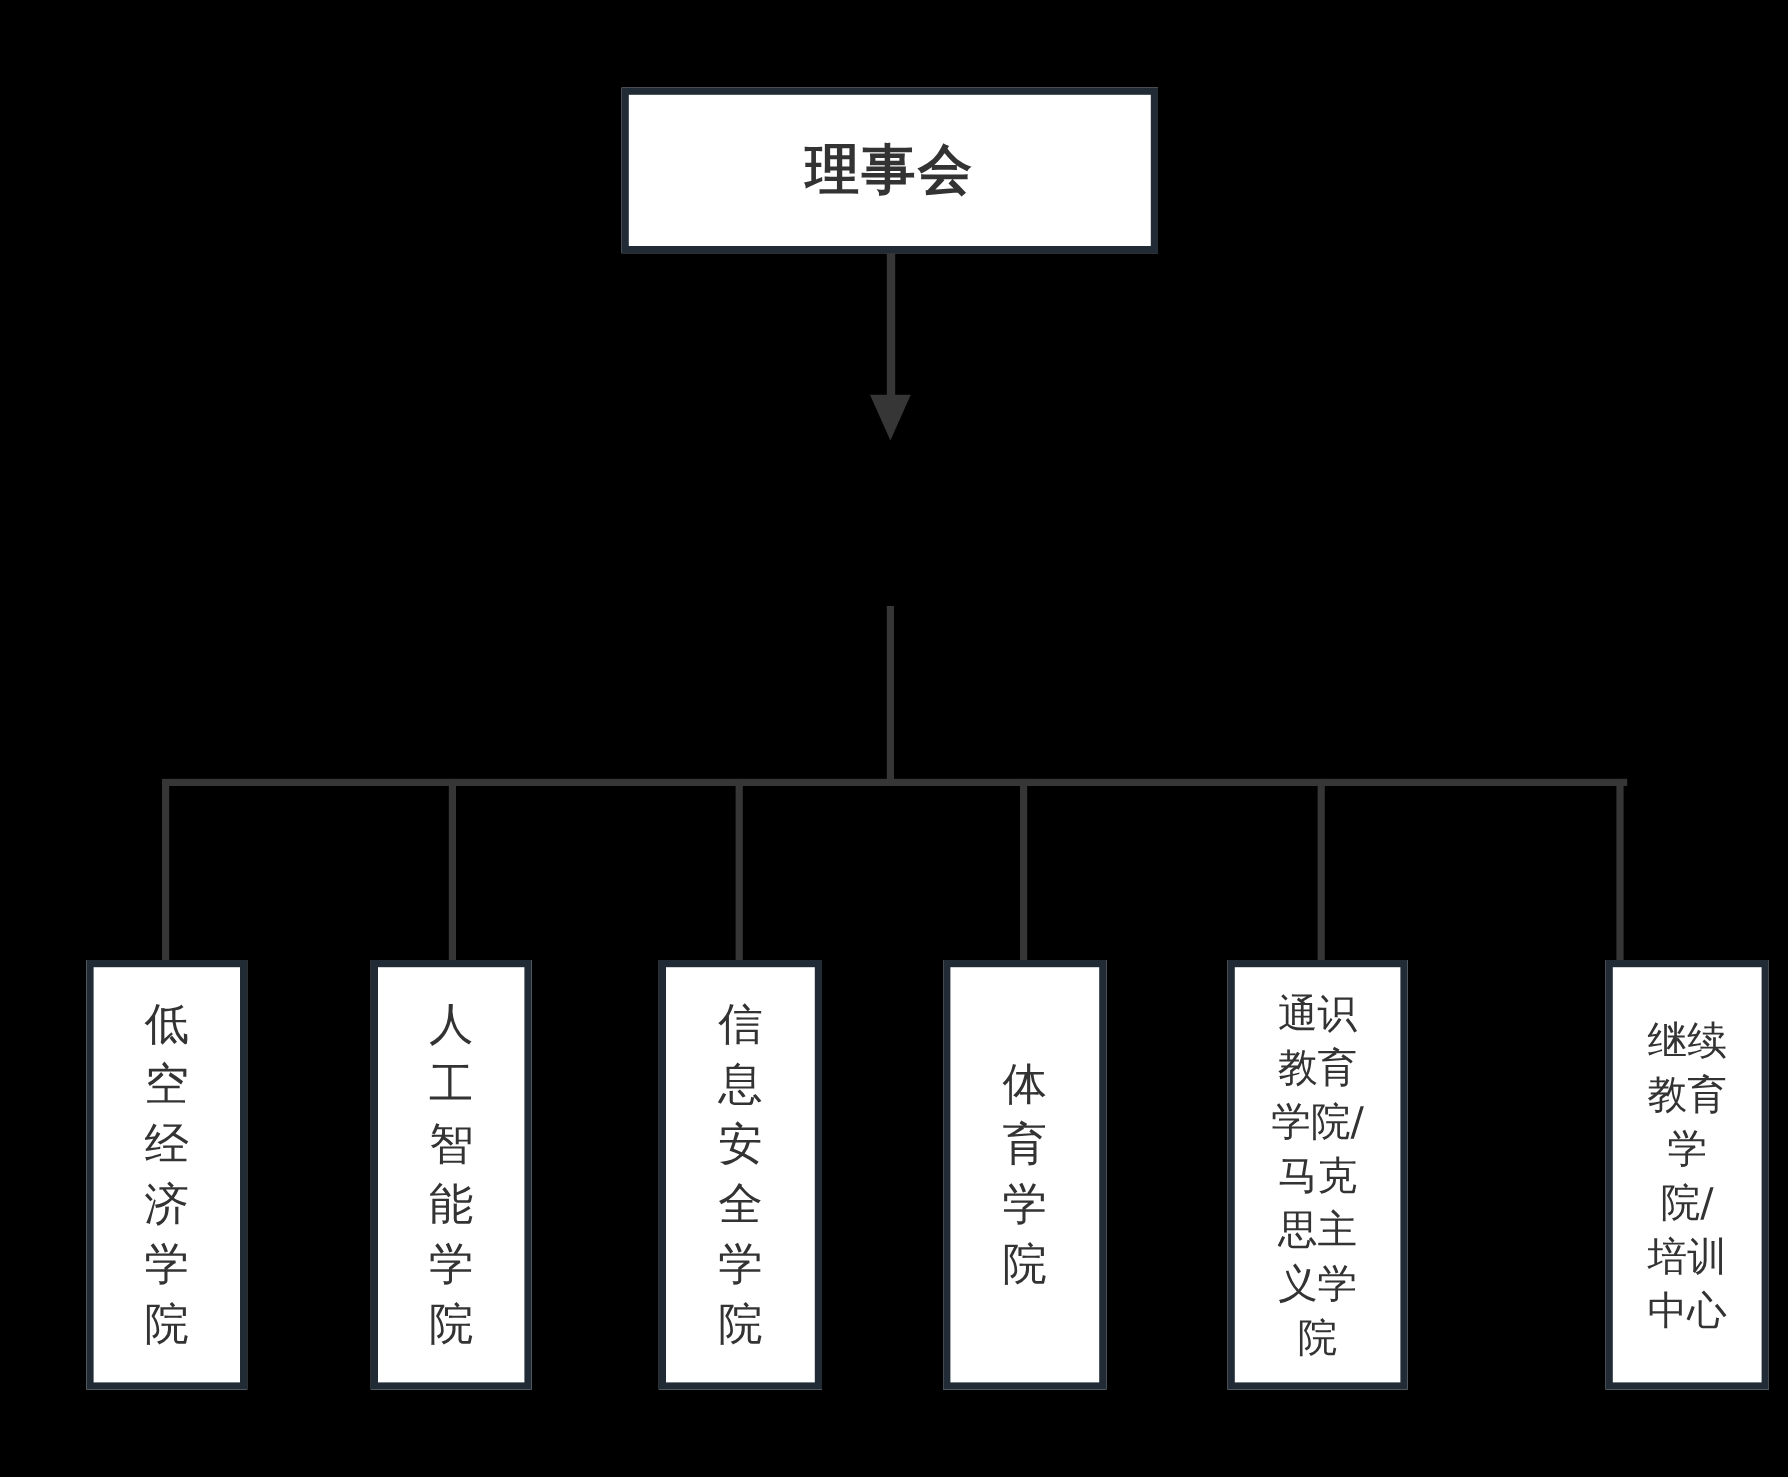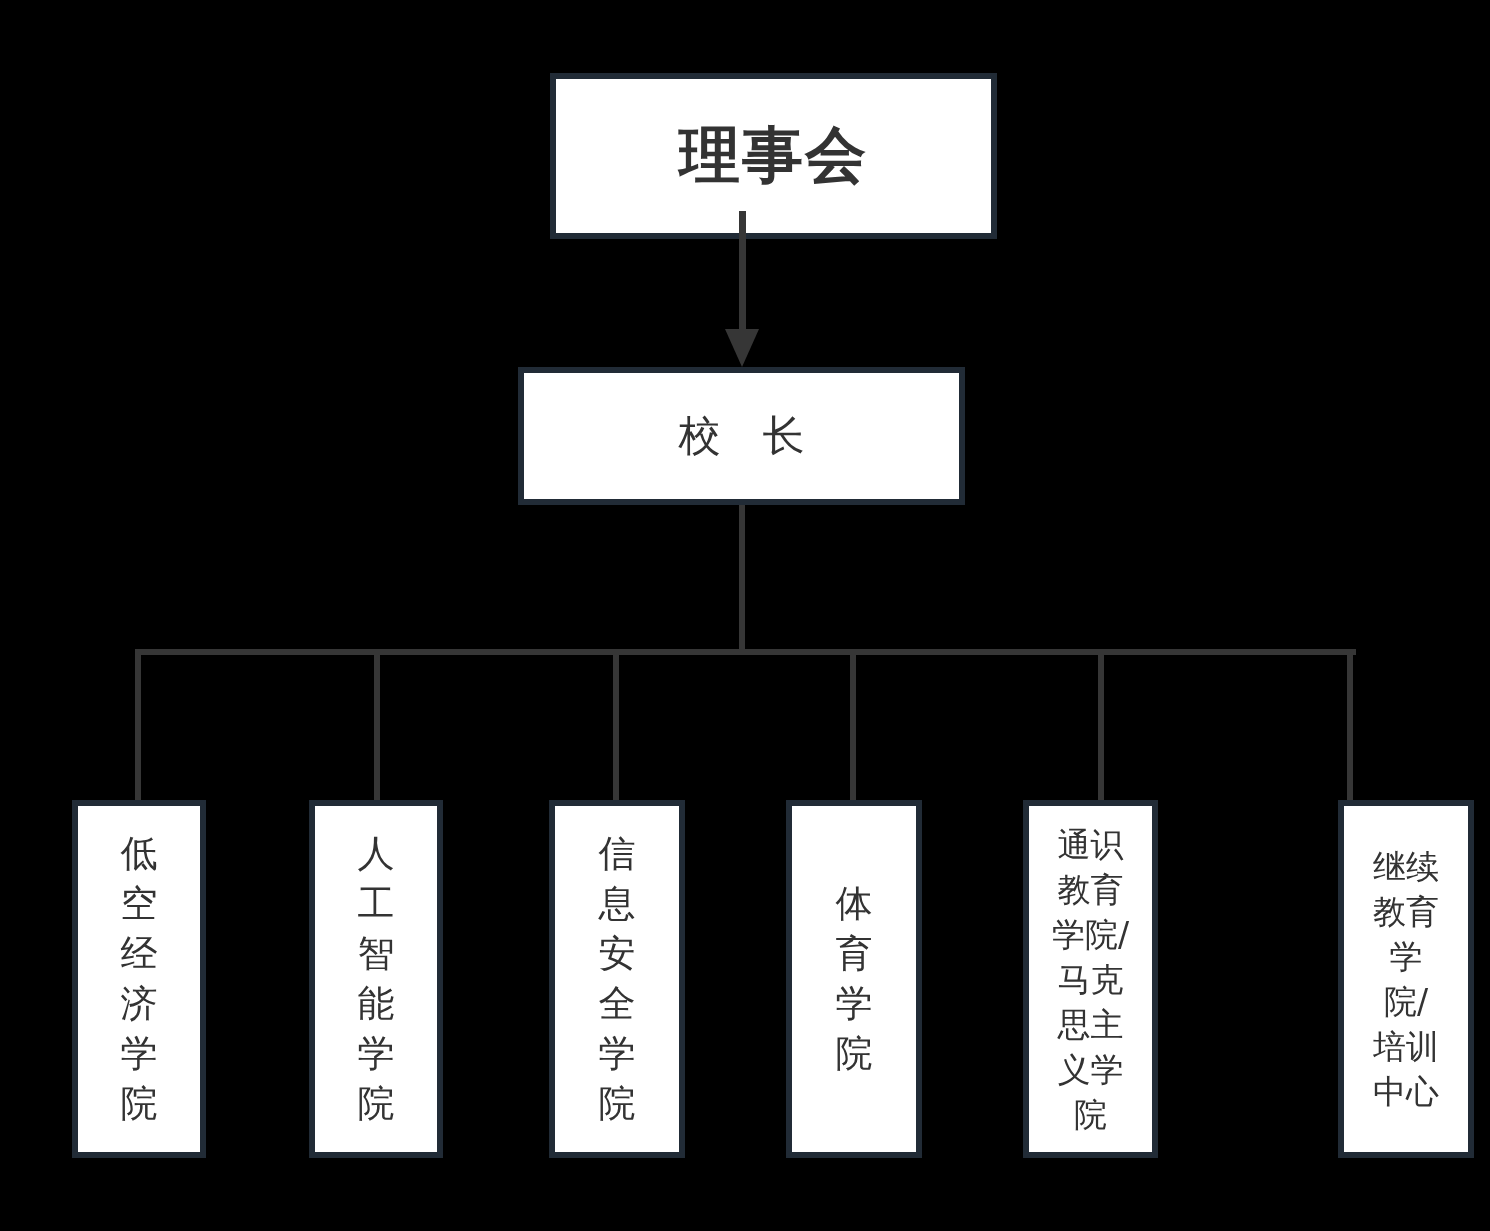--- a/index.html
+++ b/index.html
@@ -21,25 +21,24 @@
     border: 6px solid #212b36;
     box-sizing: border-box;
     display: flex;
     align-items: center;
     justify-content: center;
     text-align: center;
     color: #333333;
   }
   .node-board {
     left: 518px; top: 73px;
-    width: 447px; height: 166px;
-    font-size: 61px;
+    width: 447px; height: 138px;
+    font-size: 45px;
     font-weight: 700;
     letter-spacing: 2px;
-    margin-left: 32px;
   }
   .node-president {
     left: 518px; top: 367px;
     width: 447px; height: 138px;
     font-size: 42px;
     font-weight: 400;
   }
   .dept {
     top: 800px;
     height: 358px;
@@ -48,21 +47,21 @@
     white-space: pre-line;
   }
   .dept.small {
     font-size: 33px;
     line-height: 45px;
   }
   .d1 { left: 72px;   width: 134px; }
   .d2 { left: 309px;  width: 134px; }
   .d3 { left: 549px;  width: 136px; }
   .d4 { left: 786px;  width: 136px; }
-  .d5 { left: 1023px; width: 135px; }
+  .d5 { left: 1023px; width: 150px; }
   .d6 { left: 1338px; width: 136px; }
 
   .line {
     position: absolute;
     background: #363636;
   }
   .arrow-shaft {
     left: 739px; top: 211px;
     width: 7px; height: 119px;
   }
@@ -98,23 +97,20 @@
 
 <div class="canvas">
 
   <div class="node node-board">
     <span>理事会</span>
   </div>
 
   <div class="line arrow-shaft"></div>
   <div class="arrow-head"></div>
 
-  <div class="node node-president">
-    <span>校　长</span>
-  </div>
 
   <div class="line trunk"></div>
   <div class="line hbar"></div>
   <div class="line drop drop1"></div>
   <div class="line drop drop2"></div>
   <div class="line drop drop3"></div>
   <div class="line drop drop4"></div>
   <div class="line drop drop5"></div>
   <div class="line drop drop6"></div>
 

